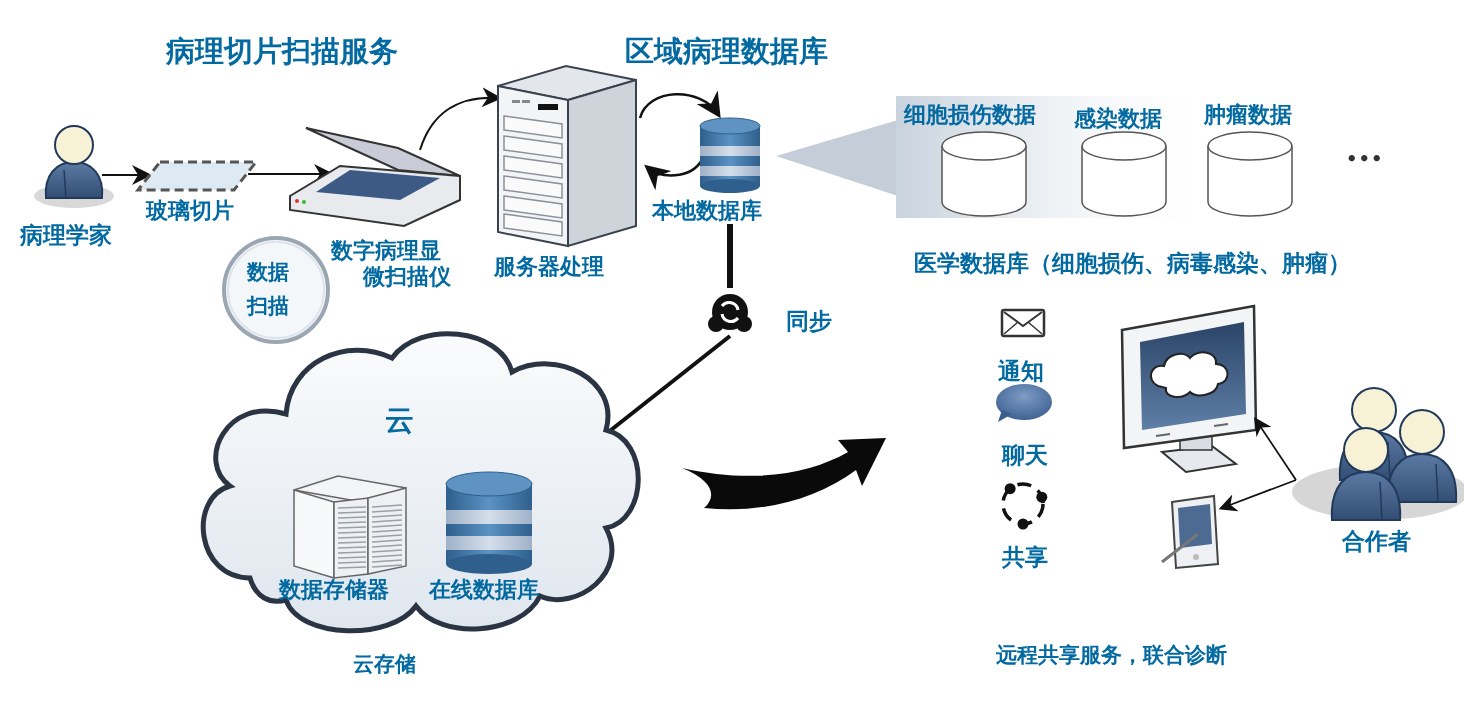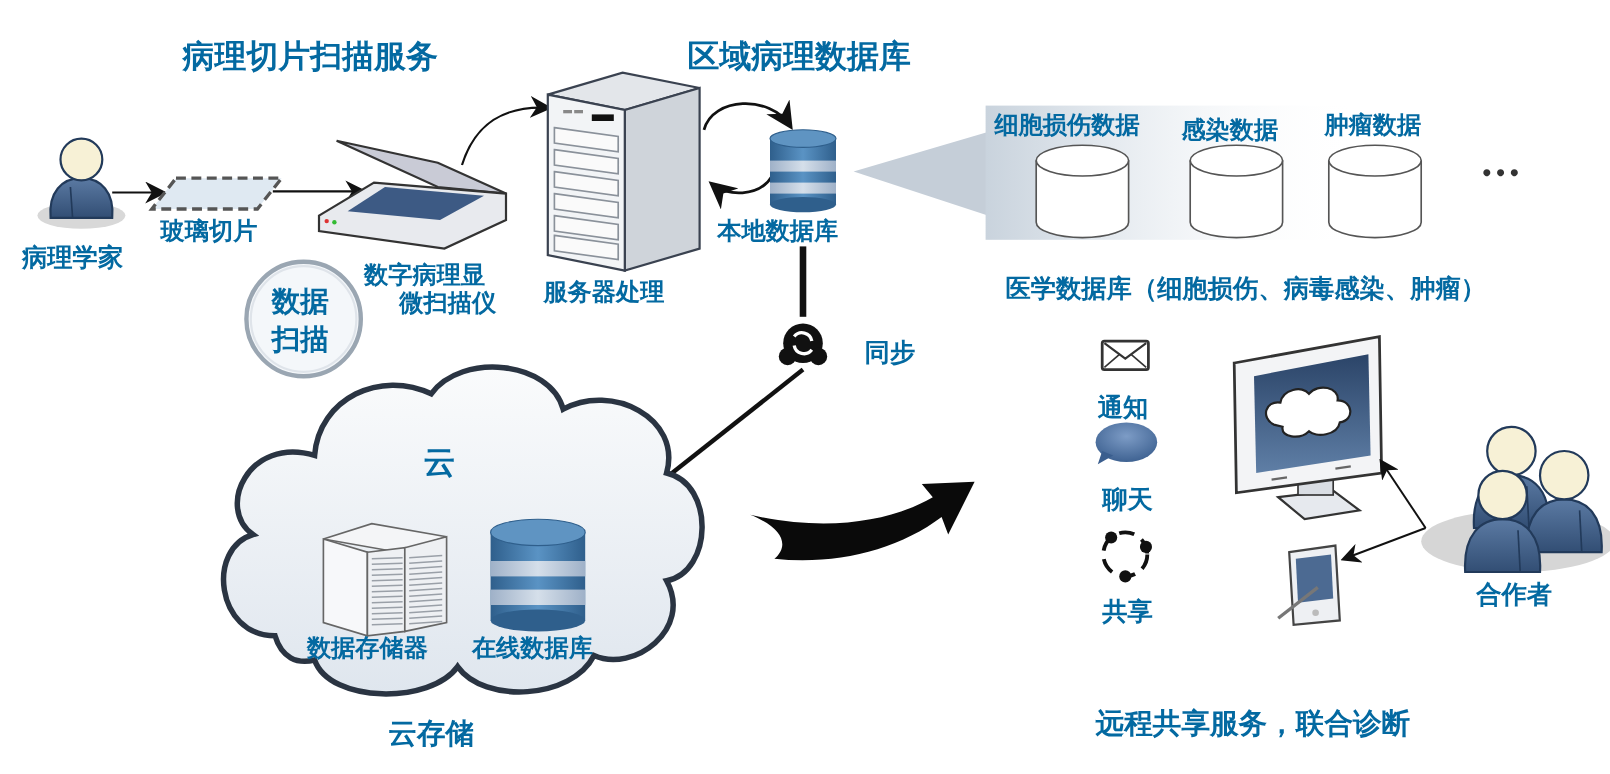--- a/index.html
+++ b/index.html
@@ -1,20 +1,20 @@
 <!DOCTYPE html>
 <html><head>
 <meta charset="utf-8">
 <style>
   html, body { margin: 0; padding: 0; background: #ffffff; }
   body { width: 1464px; height: 704px; position: relative; overflow: hidden;
          font-family: "DejaVu Sans", "Liberation Sans", sans-serif; }
   .lbl { position: absolute; color: #0369a1; font-weight: bold; white-space: nowrap; line-height: 1; }
   .title { font-size: 29px; }
-  .big { font-size: 26px; }
+  .big { font-size: 21px; }
   .med { font-size: 23px; }
   .sm { font-size: 22px; }
   svg.layer { position: absolute; left: 0; top: 0; }
 </style>
 </head>
 <body>
 
 <svg class="layer" width="1464" height="704" viewBox="0 0 1464 704">
   <defs>
     <linearGradient id="dbPanel" x1="0" x2="1" y1="0" y2="0">

